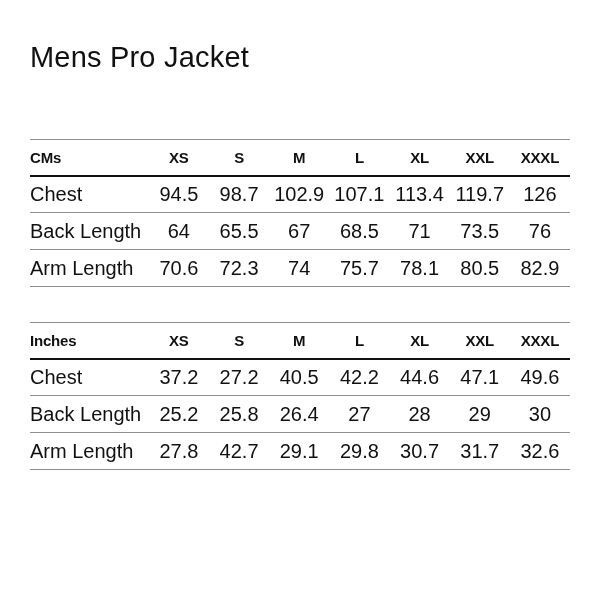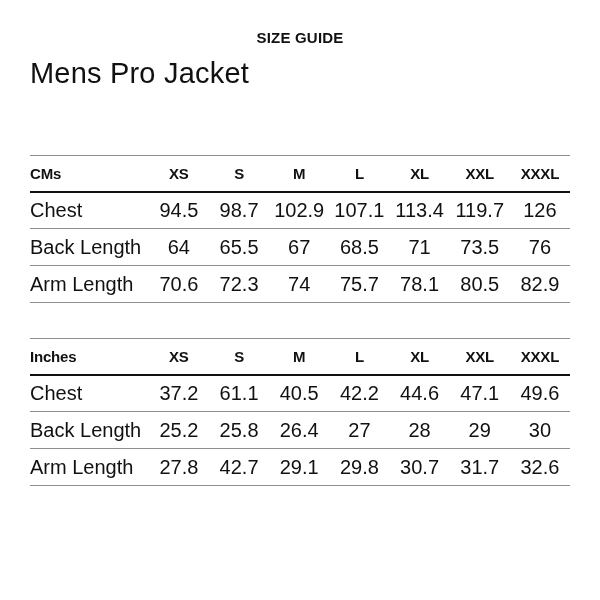--- a/index.html
+++ b/index.html
@@ -58,21 +58,20 @@
   .size-table th.label-col, .size-table td.label-col {
     text-align: left;
     width: 22%;
   }
 </style>
 </head>
 <body>
 
 <div class="page">
 
-  <div class="eyebrow">SIZE GUIDE</div>
   <h1 class="title">Mens Pro Jacket</h1>
 
   <table class="size-table first">
     <thead>
       <tr>
         <th class="label-col">CMs</th>
         <th>XS</th>
         <th>S</th>
         <th>M</th>
         <th>L</th>
@@ -125,21 +124,21 @@
         <th>L</th>
         <th>XL</th>
         <th>XXL</th>
         <th>XXXL</th>
       </tr>
     </thead>
     <tbody>
       <tr>
         <td class="label-col">Chest</td>
         <td>37.2</td>
-        <td>61.1</td>
+        <td>27.2</td>
         <td>40.5</td>
         <td>42.2</td>
         <td>44.6</td>
         <td>47.1</td>
         <td>49.6</td>
       </tr>
       <tr>
         <td class="label-col">Back Length</td>
         <td>25.2</td>
         <td>25.8</td>

